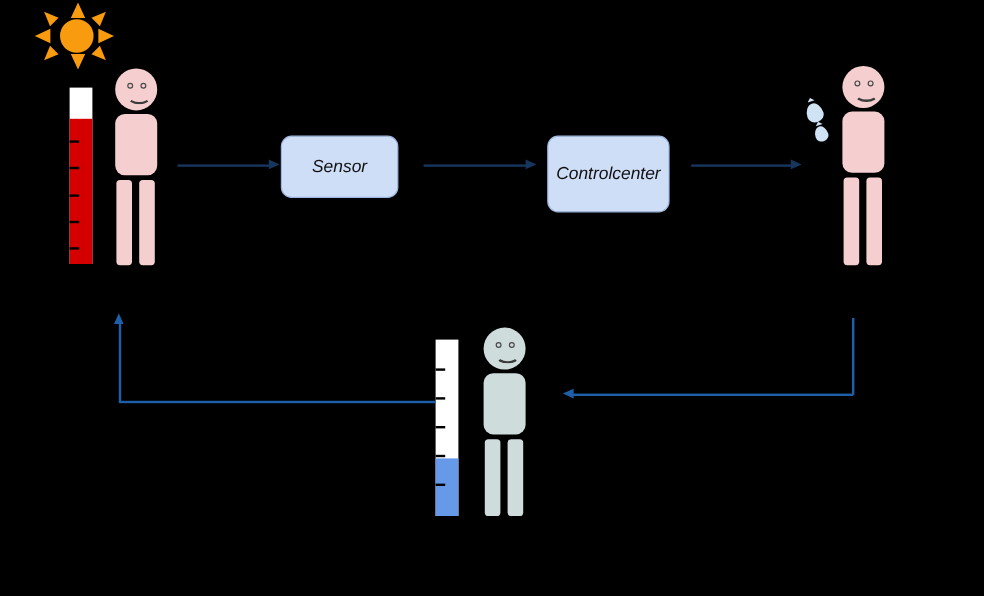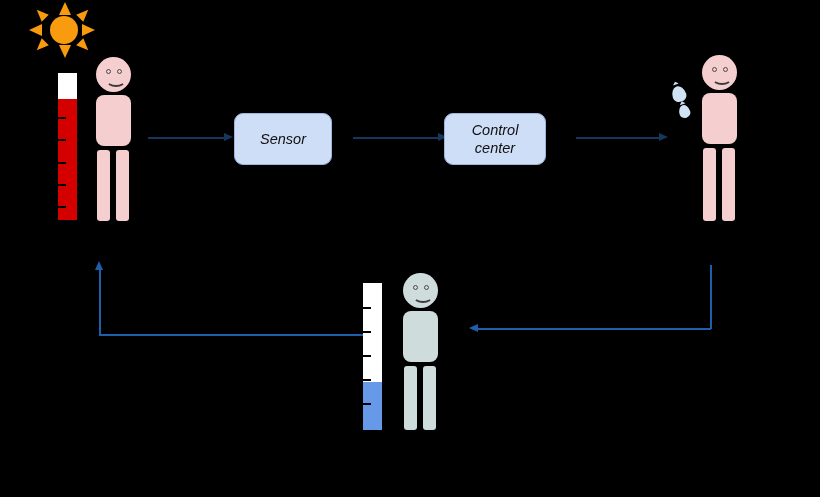--- a/index.html
+++ b/index.html
@@ -84,21 +84,21 @@
   <div class="hline" style="left:148px;top:137px;width:78px;background:#17365D;"></div>
   <div class="arrowR" style="left:224px;top:133px;border-left:9px solid #17365D;"></div>
 
   <div class="procbox" style="left:234px;top:113px;width:98px;height:52px;">
     <span>Sensor</span>
   </div>
 
   <div class="hline" style="left:353px;top:137px;width:87px;background:#17365D;"></div>
   <div class="arrowR" style="left:438px;top:133px;border-left:9px solid #17365D;"></div>
 
-  <div class="procbox" style="left:444px;top:113px;width:102px;height:52px;flex-direction:column;">
+  <div class="procbox" style="left:456px;top:113px;width:102px;height:64px;flex-direction:row;">
     <span>Control</span>
     <span>center</span>
   </div>
 
   <div class="hline" style="left:576px;top:137px;width:85px;background:#17365D;"></div>
   <div class="arrowR" style="left:659px;top:133px;border-left:9px solid #17365D;"></div>
 
   <div class="figure" style="left:689px;top:55px;width:60px;height:168px;">
     <div class="fg-head" style="left:13px;top:0px;width:35px;height:35px;background:#F5CFCF;">
       <div class="fg-eye" style="left:10px;top:12px;"></div>

